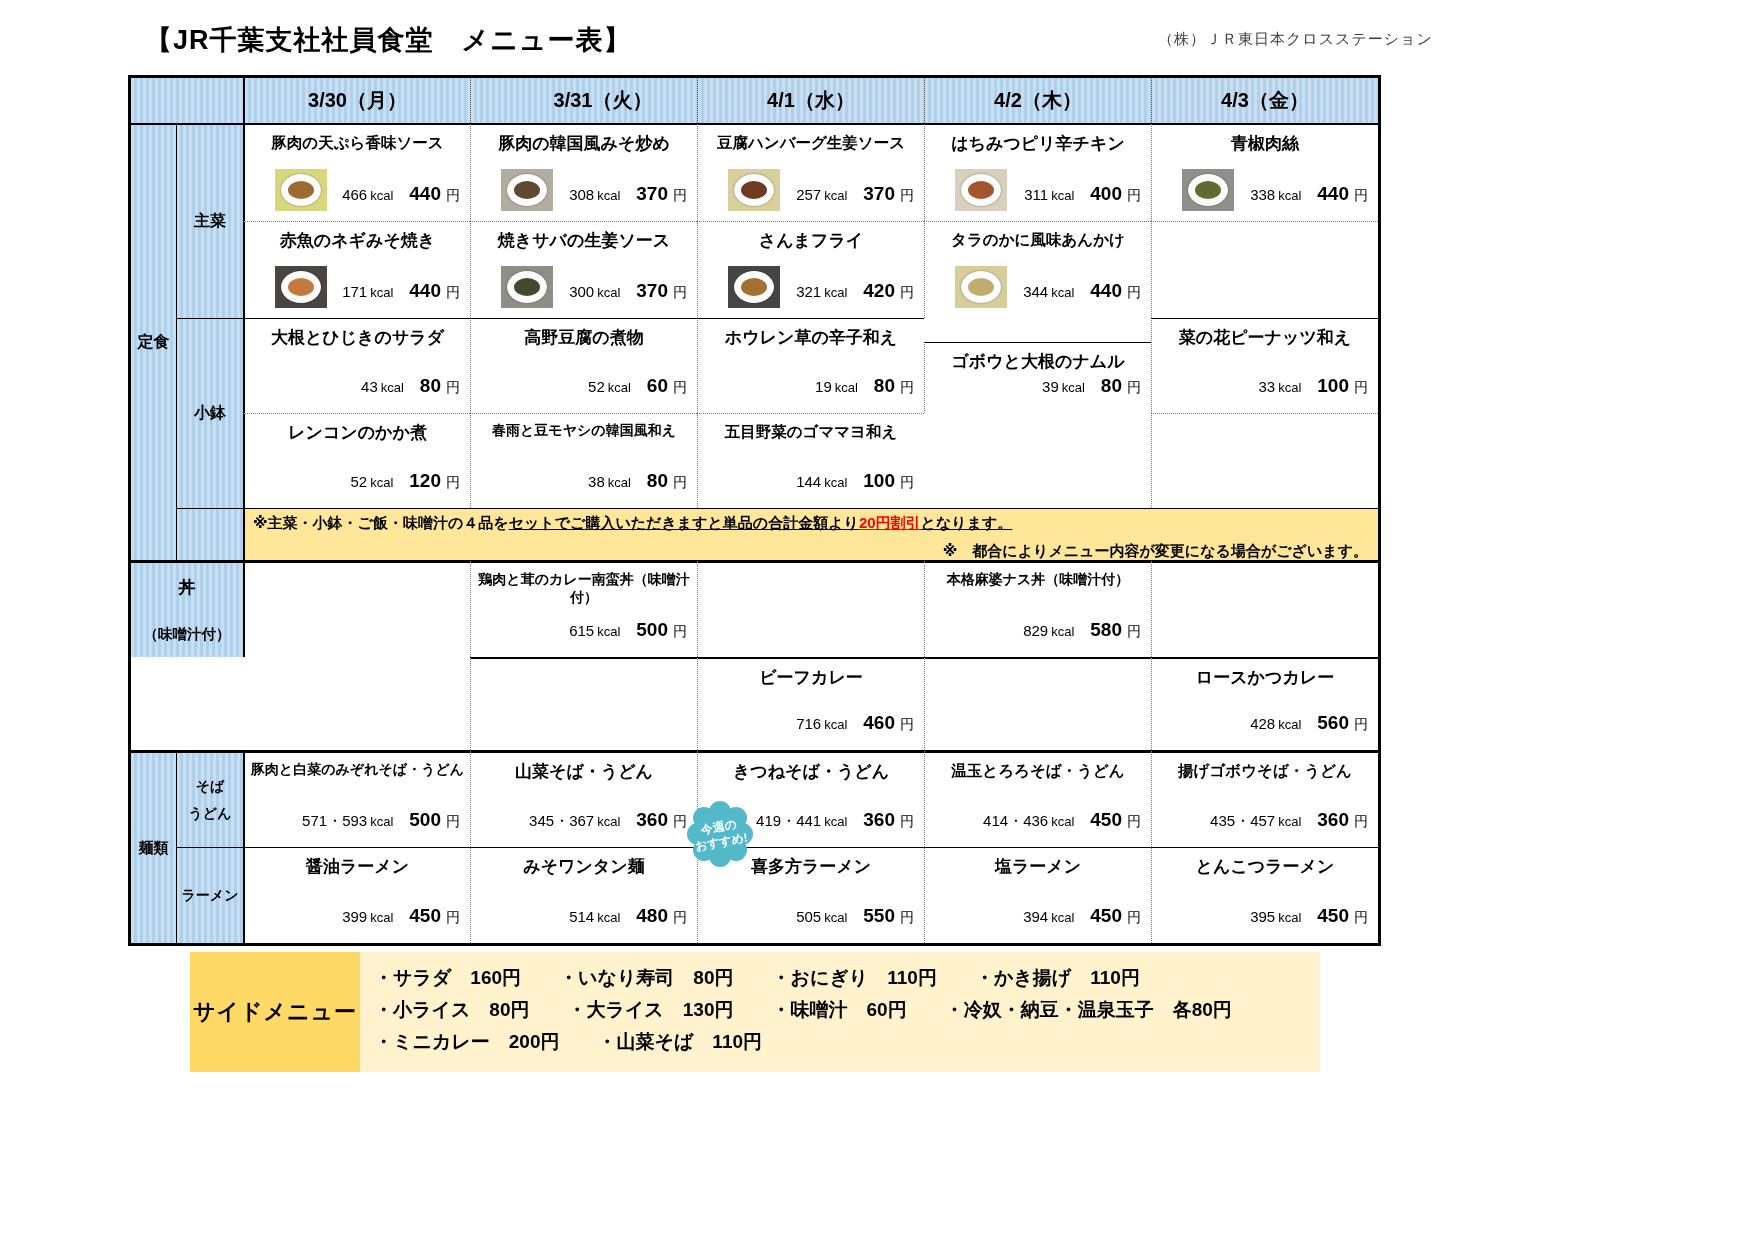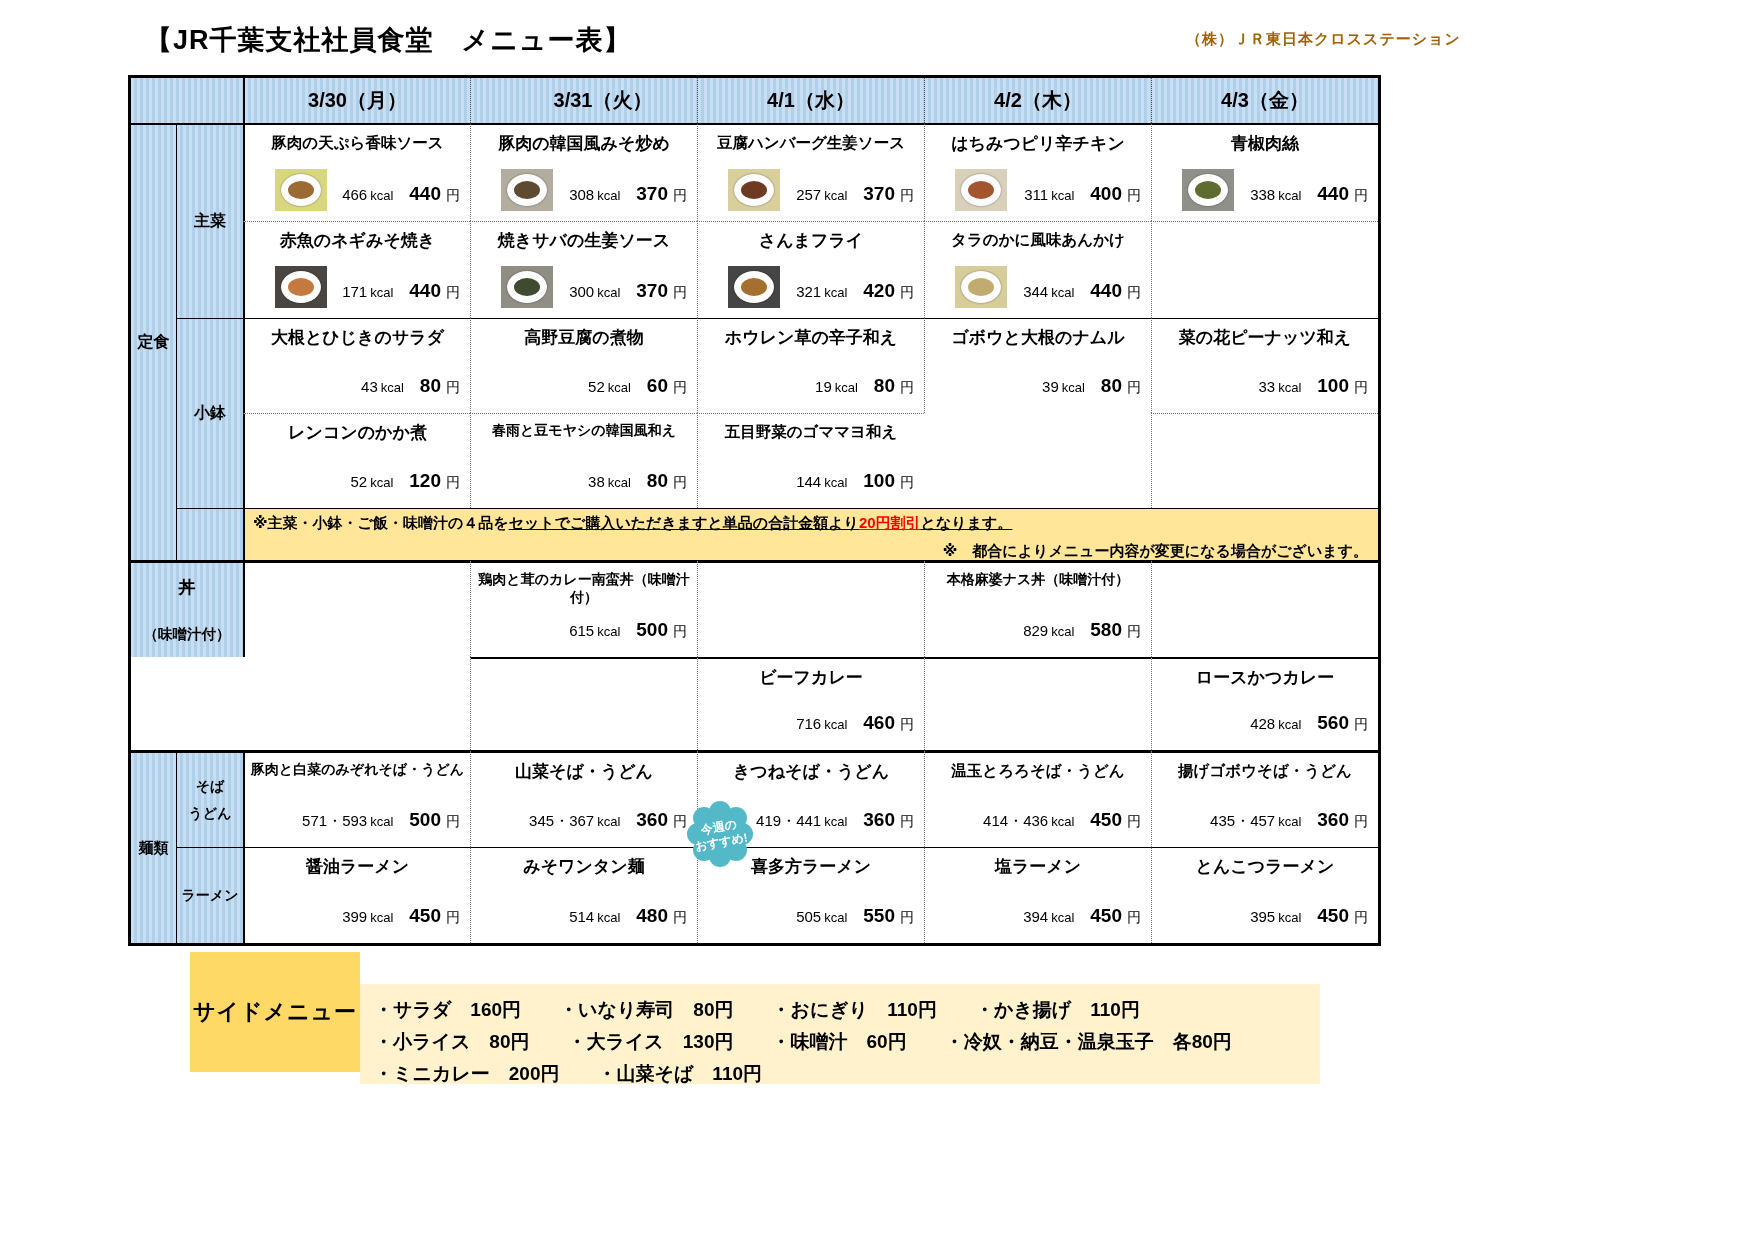--- a/index.html
+++ b/index.html
@@ -1,19 +1,19 @@
 <!DOCTYPE html>
 <html><head>
 <meta charset="utf-8">
 <style>
   html,body{margin:0;padding:0;background:#fff;}
   .page{position:relative;width:1754px;height:1240px;background:#fff;overflow:hidden;
         font-family:"Liberation Sans","DejaVu Sans",sans-serif;color:#000;}
   .title{position:absolute;left:145px;top:22px;font-size:27px;font-weight:bold;letter-spacing:1px;}
-  .company{position:absolute;left:1186px;top:30px;font-size:15px;font-weight:bold;color:#a16207;letter-spacing:1px;}
+  .company{position:absolute;left:1158px;top:30px;font-size:15px;font-weight:normal;color:#404040;letter-spacing:1px;}
 
   .menu-table{position:absolute;left:128px;top:75px;width:1247px;
     display:grid;grid-template-columns:45px 67px repeat(5,227px);
     grid-template-rows:45px 98px 97px 95px 95px 52px 97px 93px 97px 96px;
     border:3px solid #000;}
   .cell{position:relative;box-sizing:border-box;background:#fff;}
   .stripe{background:repeating-linear-gradient(90deg,#c8def2 0px,#c8def2 3px,#b0cfe9 3px,#b0cfe9 6px);}
   .label{display:flex;align-items:center;justify-content:center;font-weight:bold;text-align:center;}
   .day-h{font-size:20px;font-weight:bold;display:flex;align-items:center;justify-content:center;
          border-left:1px dotted #555;}
@@ -40,21 +40,21 @@
   .don-l1{font-size:17px;}
   .don-l2{font-size:14.5px;}
   .two-line{display:flex;flex-direction:column;gap:9px;align-items:center;justify-content:center;
             font-weight:bold;font-size:14px;}
 
   .badge{position:absolute;left:687px;top:801px;width:66px;height:66px;z-index:6;}
 
   .side-menu{position:absolute;left:190px;top:952px;display:flex;}
   .side-label{width:170px;height:120px;background:#ffd966;display:flex;align-items:center;justify-content:center;
               font-size:22px;font-weight:bold;letter-spacing:1px;}
-  .side-body{width:960px;height:100px;background:#fff2cc;box-sizing:border-box;padding:10px 16px 0 14px;margin-top:32px;}
+  .side-body{width:960px;height:120px;background:#fff2cc;box-sizing:border-box;padding:10px 16px 0 14px;}
   .side-line{font-size:19px;font-weight:bold;line-height:32px;white-space:nowrap;}
 </style>
 </head>
 <body>
 
 <div class="page">
 
   <div class="title">【JR千葉支社社員食堂　メニュー表】</div>
   <div class="company">（株）ＪＲ東日本クロスステーション</div>
 
@@ -174,21 +174,21 @@
         <div class="kcal-line"><span class="kcal-num">43</span><span class="kcal-unit">kcal</span><span class="price-num">80</span><span class="yen">円</span></div>
       </div>
       <div class="cell body" style="grid-area: 4 / 4; border-top: 1px solid rgb(0, 0, 0); border-left: 1px dotted rgb(119, 119, 119);">
         <div class="dish-name" style="font-size: 17px;">高野豆腐の煮物</div>
         <div class="kcal-line"><span class="kcal-num">52</span><span class="kcal-unit">kcal</span><span class="price-num">60</span><span class="yen">円</span></div>
       </div>
       <div class="cell body" style="grid-area: 4 / 5; border-top: 1px solid rgb(0, 0, 0); border-left: 1px dotted rgb(119, 119, 119);">
         <div class="dish-name" style="font-size: 17px;">ホウレン草の辛子和え</div>
         <div class="kcal-line"><span class="kcal-num">19</span><span class="kcal-unit">kcal</span><span class="price-num">80</span><span class="yen">円</span></div>
       </div>
-      <div class="cell body" style="grid-area: 4 / 6; border-top: 1px solid rgb(0, 0, 0); border-left: 1px dotted rgb(119, 119, 119);">
+      <div class="cell body" style="grid-area: 4 / 6; border-top: 1px solid rgb(0, 0, 0); border-left: 1px dotted rgb(119, 119, 119); margin-top: 24px;">
         <div class="dish-name" style="font-size: 17px;">ゴボウと大根のナムル</div>
         <div class="kcal-line"><span class="kcal-num">39</span><span class="kcal-unit">kcal</span><span class="price-num">80</span><span class="yen">円</span></div>
       </div>
       <div class="cell body" style="grid-area: 4 / 7; border-top: 1px solid rgb(0, 0, 0); border-left: 1px dotted rgb(119, 119, 119);">
         <div class="dish-name" style="font-size: 17px;">菜の花ピーナッツ和え</div>
         <div class="kcal-line"><span class="kcal-num">33</span><span class="kcal-unit">kcal</span><span class="price-num">100</span><span class="yen">円</span></div>
       </div>
       <div class="cell body" style="grid-area: 5 / 3; border-top: 1px dotted rgb(119, 119, 119); border-left: 2px solid rgb(0, 0, 0);">
         <div class="dish-name" style="font-size: 17px;">レンコンのかか煮</div>
         <div class="kcal-line"><span class="kcal-num">52</span><span class="kcal-unit">kcal</span><span class="price-num">120</span><span class="yen">円</span></div>

